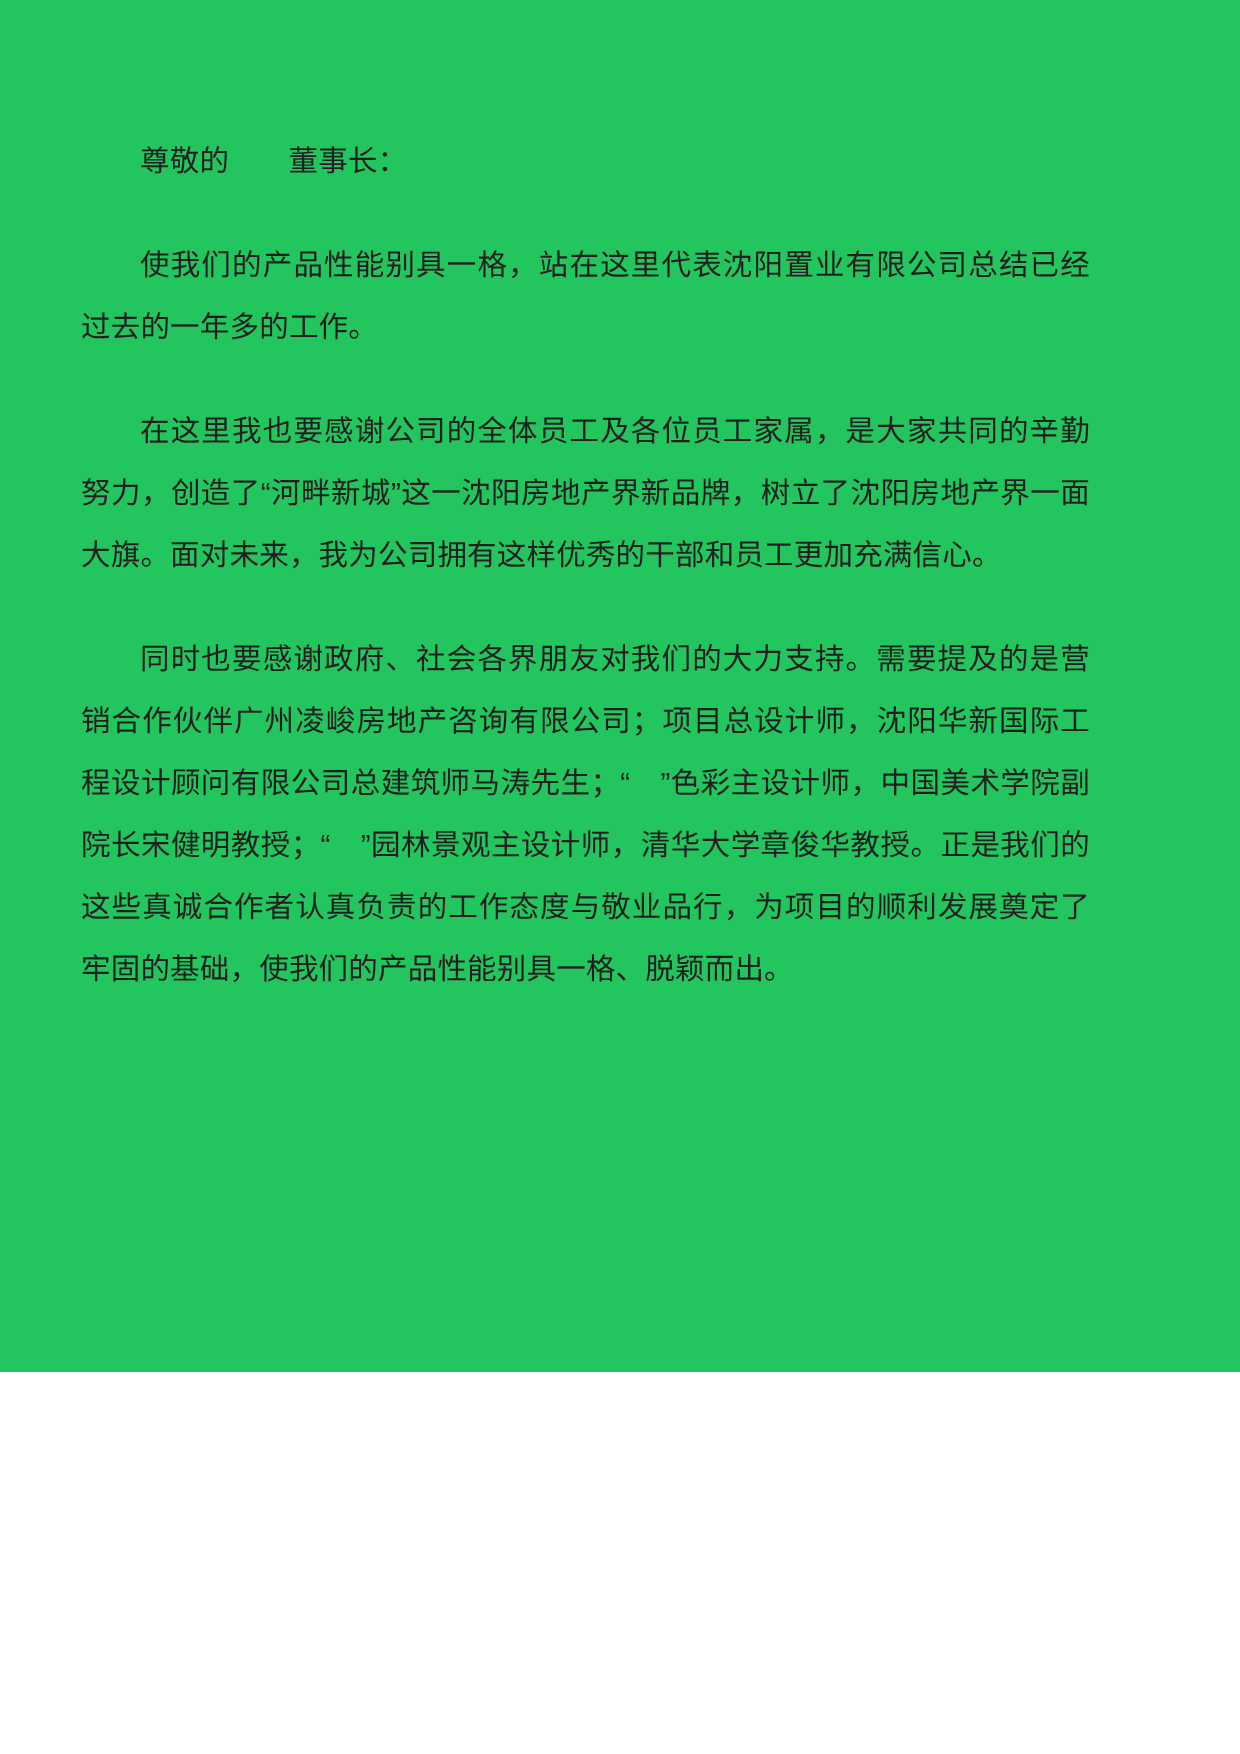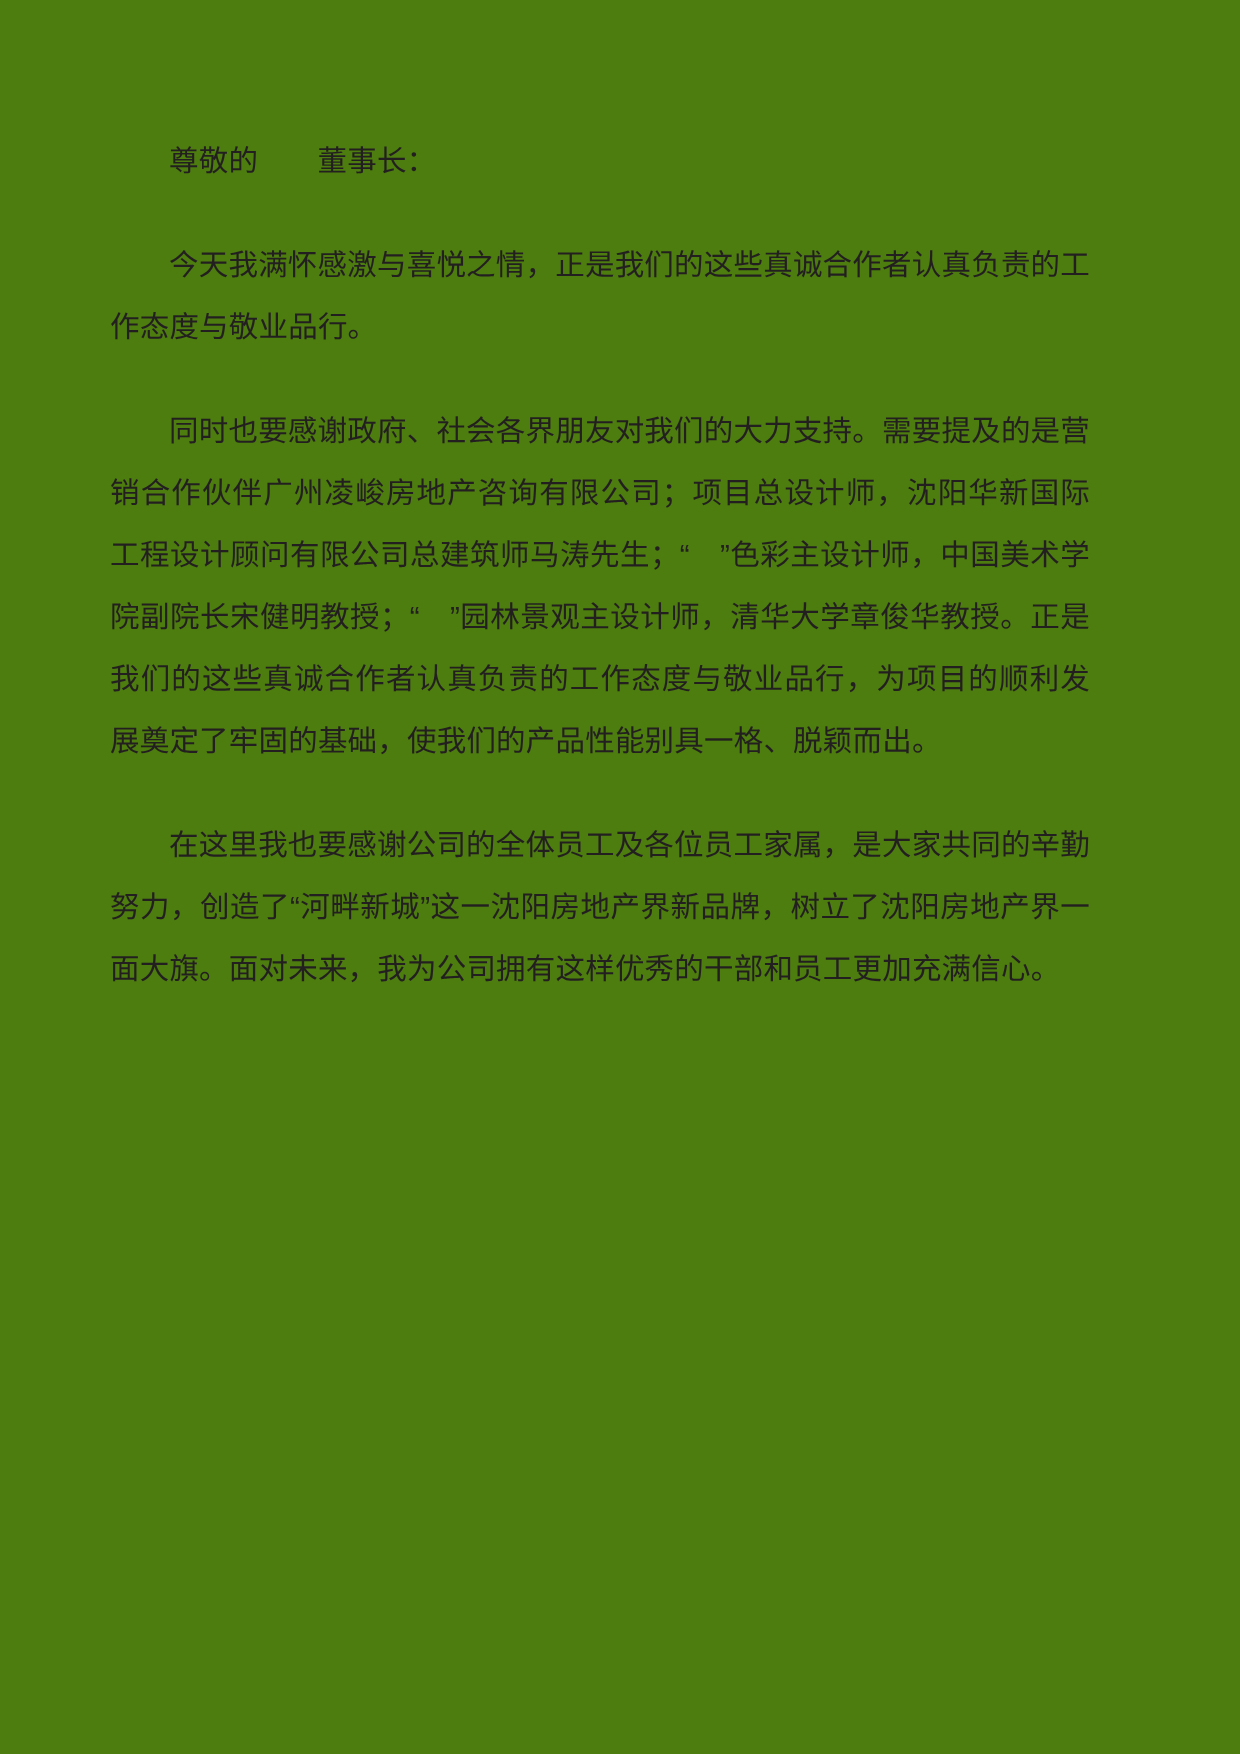--- a/index.html
+++ b/index.html
@@ -11,23 +11,23 @@
   body {
     width: 1240px;
     height: 1754px;
     font-family: "Liberation Sans", "DejaVu Sans", sans-serif;
     color: #231f20;
     -webkit-font-smoothing: antialiased;
   }
   .page {
     box-sizing: border-box;
     width: 1240px;
-    height: 1754px;
-    padding: 130px 150px 120px 110px;
-    background: #4d7c0f;
+    height: 1372px;
+    padding: 130px 150px 120px 81px;
+    background: #22c55e;
     position: relative;
   }
   .doc-body {
     display: block;
   }
   p.para {
     margin: 0 0 42px 0;
     font-size: 29.5px;
     line-height: 62px;
     text-align: justify;
@@ -42,17 +42,17 @@
   }
   .gap-1 { margin-bottom: 44px; }
   .gap-2 { margin-bottom: 44px; }
 </style>
 </head>
 <body>
 
 <div class="page">
   <div class="doc-body">
     <p class="para gap-1">尊敬的　　董事长：</p>
-    <p class="para">今天我满怀感激与喜悦之情，正是我们的这些真诚合作者认真负责的工作态度与敬业品行。</p>
+    <p class="para">使我们的产品性能别具一格，站在这里代表沈阳置业有限公司总结已经过去的一年多的工作。</p>
+    <p class="para">在这里我也要感谢公司的全体员工及各位员工家属，是大家共同的辛勤努力，创造了“河畔新城”这一沈阳房地产界新品牌，树立了沈阳房地产界一面大旗。面对未来，我为公司拥有这样优秀的干部和员工更加充满信心。</p>
     <p class="para">同时也要感谢政府、社会各界朋友对我们的大力支持。需要提及的是营销合作伙伴广州凌峻房地产咨询有限公司；项目总设计师，沈阳华新国际工程设计顾问有限公司总建筑师马涛先生；“　”色彩主设计师，中国美术学院副院长宋健明教授；“　”园林景观主设计师，清华大学章俊华教授。正是我们的这些真诚合作者认真负责的工作态度与敬业品行，为项目的顺利发展奠定了牢固的基础，使我们的产品性能别具一格、脱颖而出。</p>
-    <p class="para">在这里我也要感谢公司的全体员工及各位员工家属，是大家共同的辛勤努力，创造了“河畔新城”这一沈阳房地产界新品牌，树立了沈阳房地产界一面大旗。面对未来，我为公司拥有这样优秀的干部和员工更加充满信心。</p>
   </div>
 </div>
 
 </body></html>

